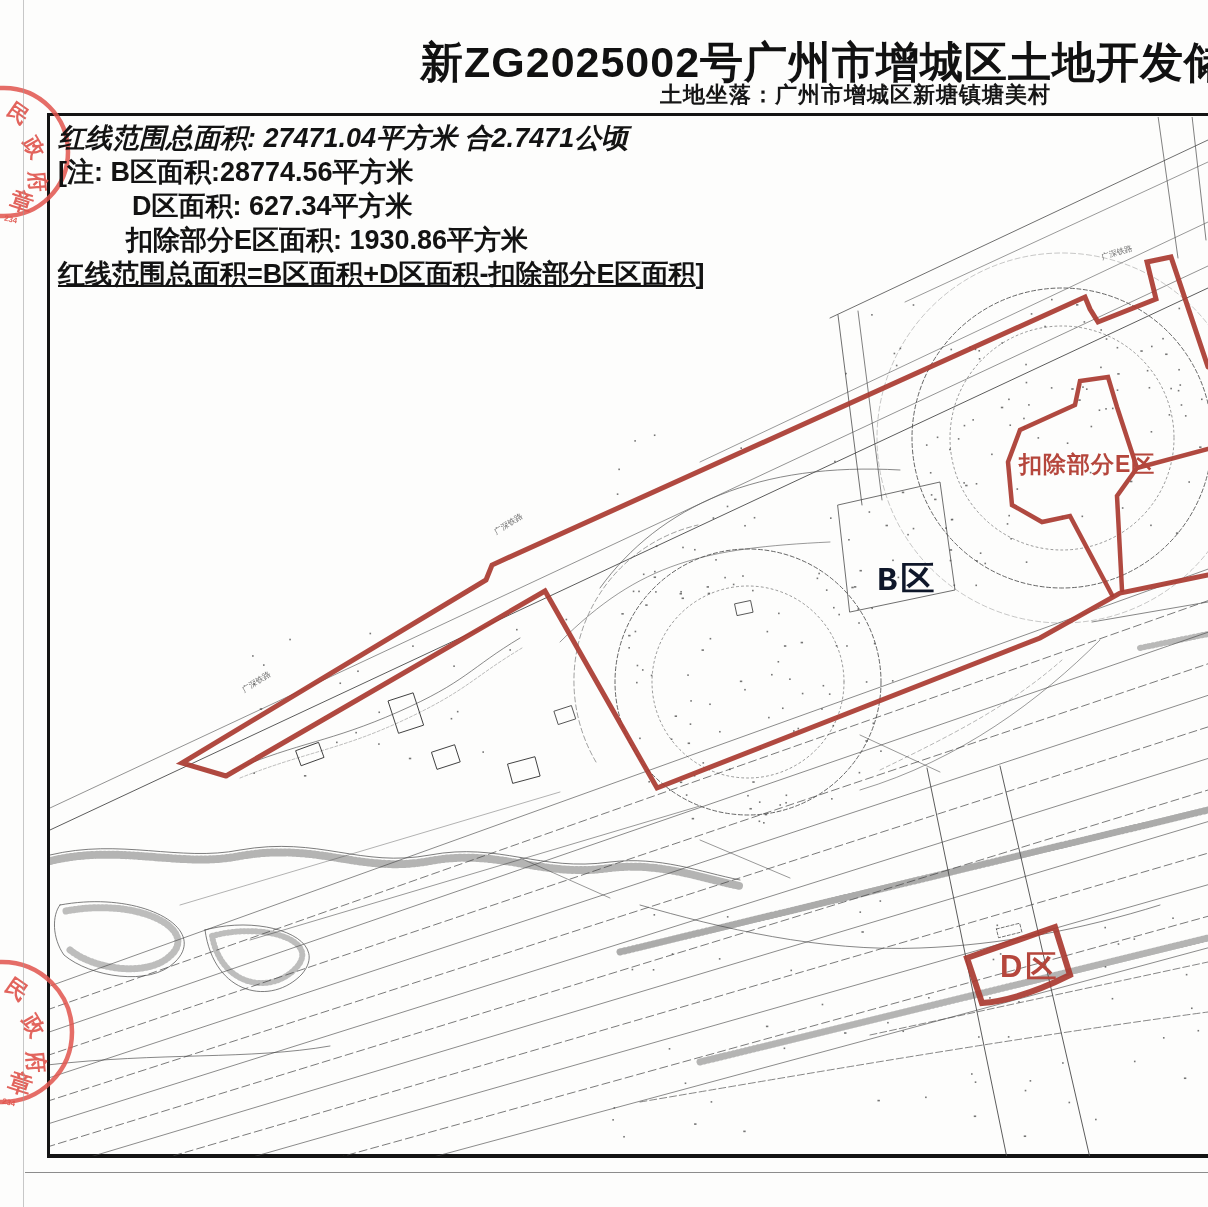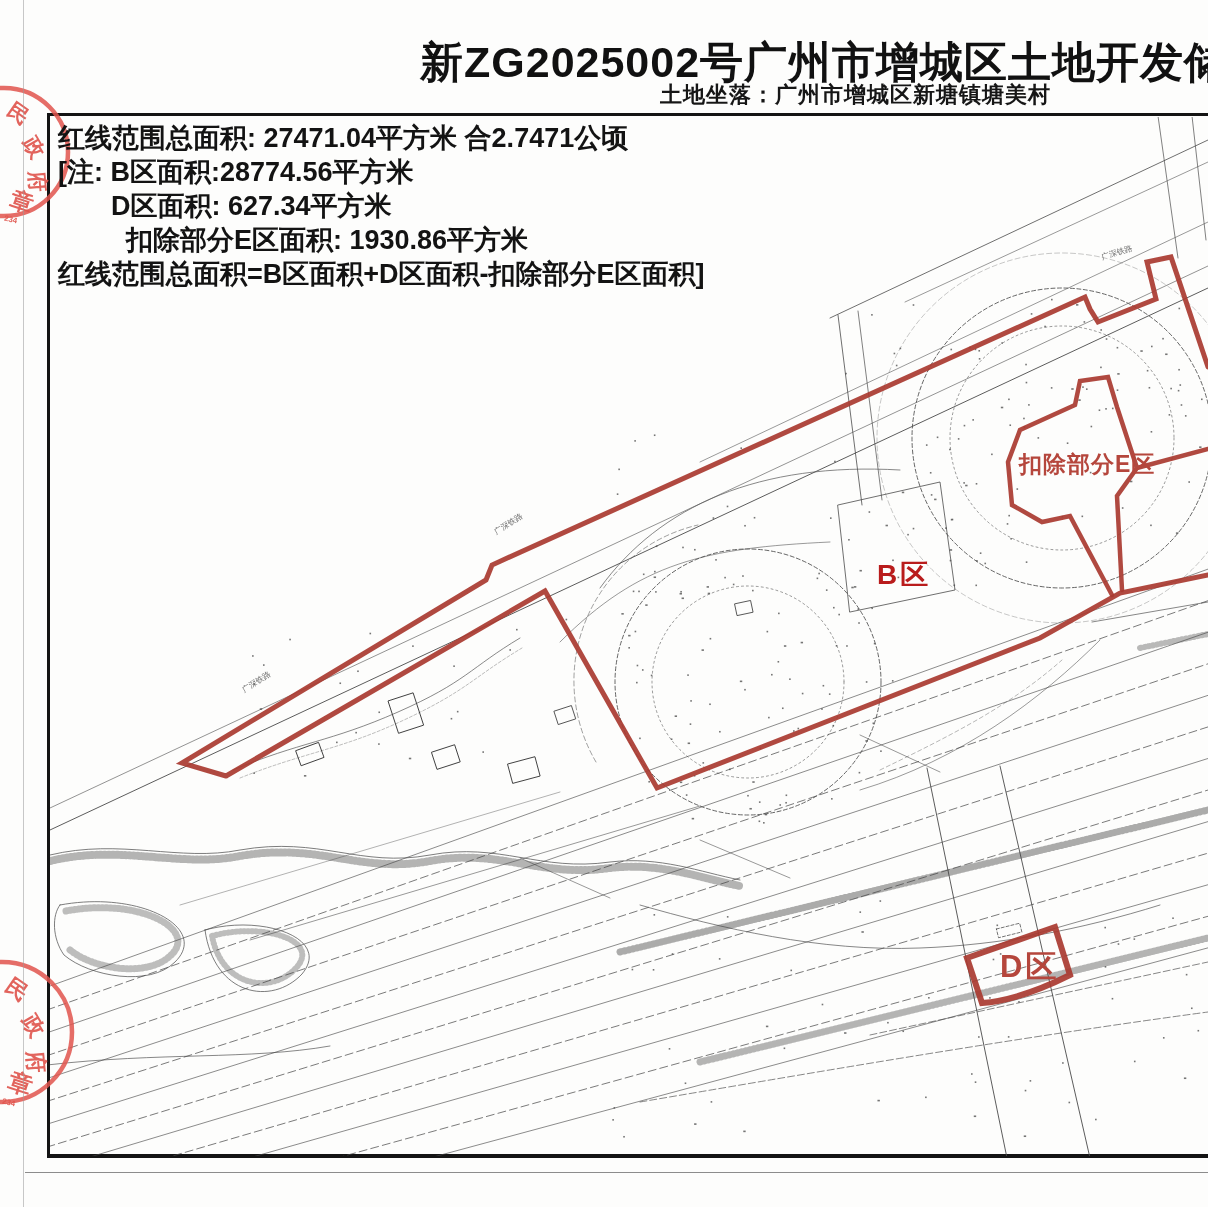--- a/index.html
+++ b/index.html
@@ -19,27 +19,27 @@
   }
   #map-frame{
     left:47px;top:113px;width:1161px;height:1045px;
     border-left:3px solid #141414;border-top:3px solid #141414;border-bottom:4px solid #141414;
     box-sizing:border-box;background:transparent;
   }
   .note-line{
     left:58px;font-size:27px;font-weight:700;color:#131313;
     white-space:nowrap;letter-spacing:0px;
   }
-  #note-1{top:120px;}
+  #note-1{top:120px;font-style:italic;}
   #note-2{top:154px;}
-  #note-3{top:188px;left:111px;}
+  #note-3{top:188px;left:132px;}
   #note-4{top:222px;left:126px;text-align:center;}
-  #note-5{top:256px;}
+  #note-5{top:256px;text-decoration:underline;}
   .zone-label{font-weight:700;white-space:nowrap;text-align:right;}
-  #zone-label-b{left:877px;top:556px;font-size:28px;color:#b91c1c;letter-spacing:3px;}
+  #zone-label-b{left:877px;top:556px;font-size:34px;color:#0f172a;letter-spacing:3px;font-family:Liberation Mono, monospace;}
   #zone-label-e{left:1019px;top:449px;font-size:23px;color:#b5463c;letter-spacing:1px;}
   #zone-label-d{left:1000px;top:946px;font-size:31px;color:#b5463c;letter-spacing:3px;}
   .rail-label{font-size:8px;color:#6d6d6d;white-space:nowrap;transform-origin:0 0;}
   #rail-label-1{left:240px;top:686px;transform:rotate(-33deg);}
   #rail-label-2{left:492px;top:528px;transform:rotate(-33deg);}
   #rail-label-3{left:1100px;top:252px;transform:rotate(-17deg);}
   #scan-line-v{left:23px;top:0;width:1px;height:1207px;background:#9a9a9a;opacity:.55;}
   #scan-line-h{left:25px;top:1172px;width:1183px;height:1px;background:#6f6f6f;opacity:.8;}
   svg{position:absolute;left:0;top:0;}
 </style>

